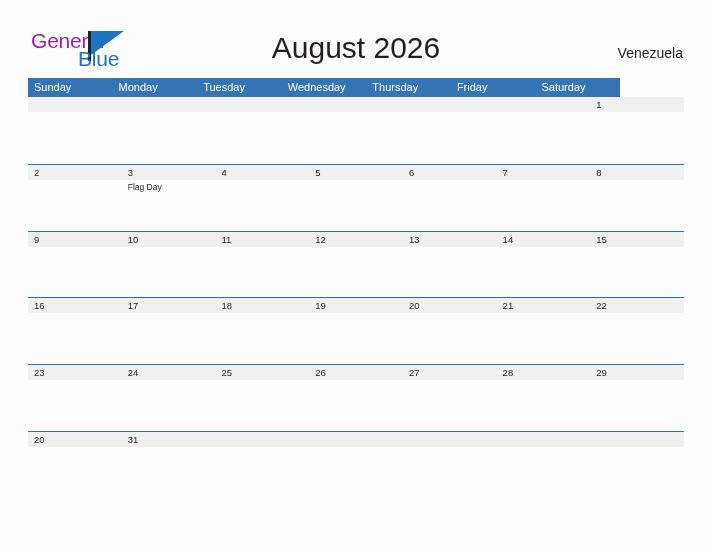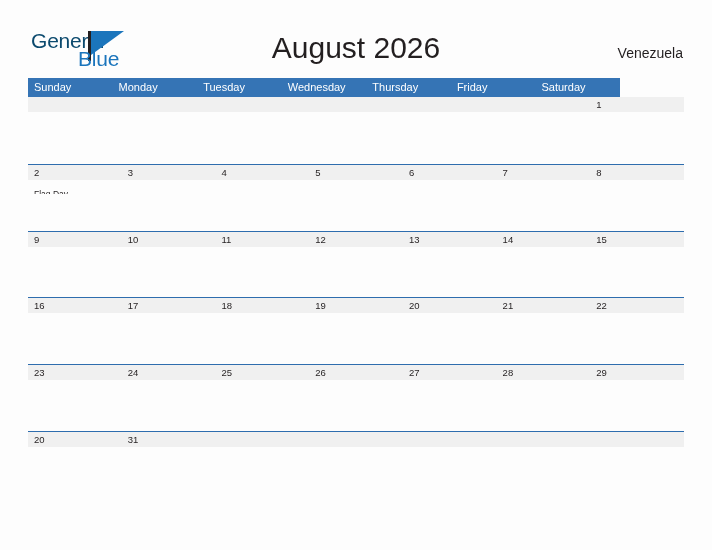--- a/index.html
+++ b/index.html
@@ -37,21 +37,21 @@
     top: 29px;
     width: 130px;
     height: 44px;
   }
   .logo-general {
     position: absolute;
     left: 0;
     top: 0;
     font-size: 21px;
     letter-spacing: -0.2px;
-    color: #0c4a6e;
+    color: #a21caf;
     line-height: 24px;
     white-space: nowrap;
   }
   .logo-blue {
     position: absolute;
     left: 27px;
     top: 18px;
     font-size: 21px;
     letter-spacing: -0.2px;
     color: #1B75BC;
@@ -151,21 +151,20 @@
     line-height: 15px;
     color: #231F20;
     white-space: nowrap;
     overflow: hidden;
   }
 
   .event-band {
     display: flex;
     width: 656px;
     height: 50px;
-    flex-direction: column;
   }
   .event-cell {
     flex: 1 1 0;
     box-sizing: border-box;
     padding-left: 6px;
     padding-top: 2px;
     font-size: 8.5px;
     line-height: 11px;
     color: #231F20;
     overflow: hidden;

